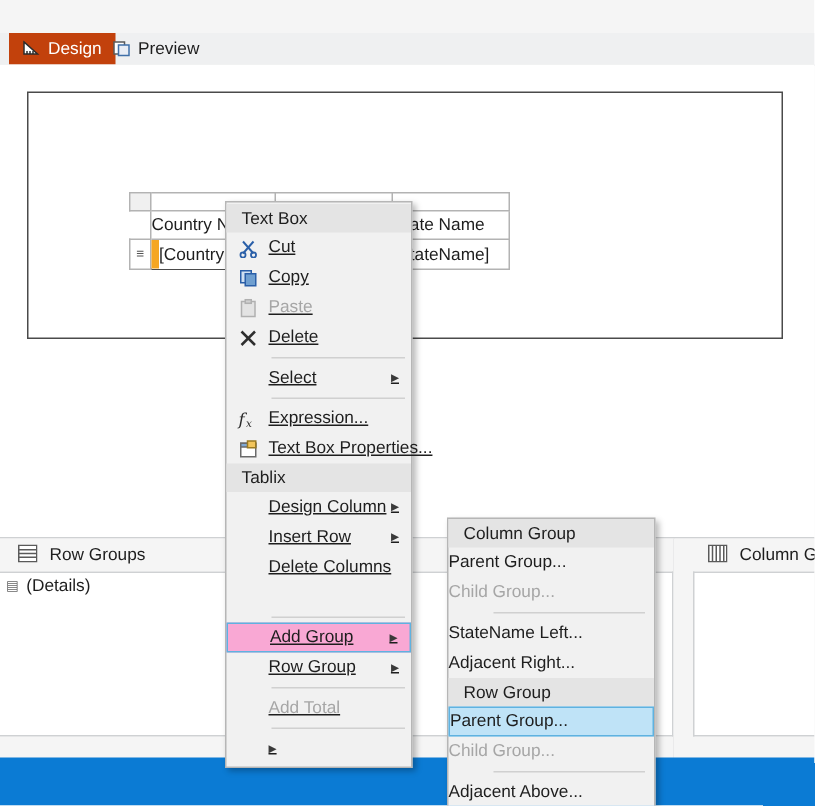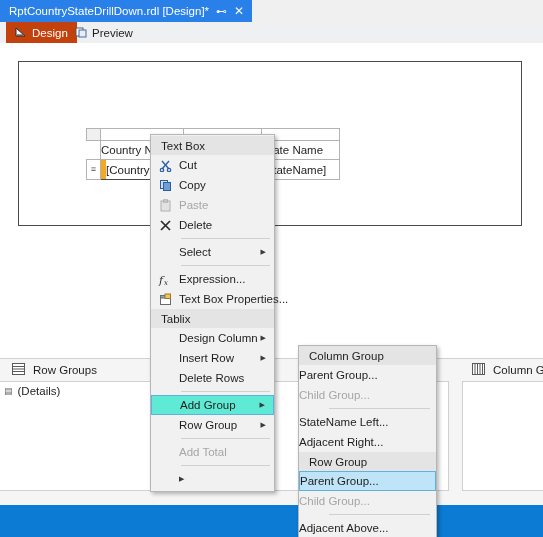--- a/index.html
+++ b/index.html
@@ -124,30 +124,30 @@
   .ctxmenu{
     position:absolute;left:150px;top:134px;width:125px;
     background:#f1f1f1;border:1px solid #b6b6b6;
     box-shadow:2px 2px 4px rgba(0,0,0,.28);
     padding:1px 0 2px 0;box-sizing:border-box;
     z-index:50;
   }
   .mi{
     position:relative;display:flex;align-items:center;
     height:20px;padding:0 6px 0 0;font-size:11.5px;color:#1e1e1e;
-    white-space:nowrap;box-sizing:border-box;
+    white-space:nowrap;box-sizing:border-box;text-decoration:underline;
   }
   .mi .ic{
     width:28px;min-width:28px;height:20px;
     display:flex;align-items:center;justify-content:center;
   }
   .mi .lbl{flex:1;}
   .mi .arrow{font-size:7px;color:#3a3a3a;font-family:"DejaVu Sans",sans-serif;padding-right:2px;}
   .mi.disabled .lbl{color:#a6a6a6;}
-  .mi.hl{background:#5eead4;border:1px solid #5fb2e0;box-sizing:border-box;}
+  .mi.hl{background:#f9a8d4;border:1px solid #5fb2e0;box-sizing:border-box;}
   .mi-section{
     display:flex;align-items:center;height:19px;
     background:#e4e4e4;
     font-size:11.5px;color:#1e1e1e;
     padding-left:10px;font-weight:400;
   }
   .mi-sep{height:1px;background:#d0d0d0;margin:3px 4px 3px 30px;}
 
   
   .submenu{
@@ -164,28 +164,20 @@
   }
   .smi.disabled{color:#a6a6a6;}
   .smi.hl{background:#bfe3f7;border:1px solid #5fb2e0;}
   .smi-sep{height:1px;background:#d0d0d0;margin:3px 6px 3px 30px;}
 </style>
 </head>
 <body>
 
 <div class="app">
 
-  <div class="tabstrip">
-    <div class="tabstrip-fill"></div>
-    <div class="doc-tab">
-      <span>RptCountryStateDrillDown.rdl [Design]*</span>
-      <span class="pin">⊷</span>
-      <span class="close">✕</span>
-    </div>
-  </div>
 
   <div class="modebar">
     <div class="modetab active" style="left:6px;">
       <span class="gl">
         <svg width="12" height="11" viewBox="0 0 12 11" aria-hidden="true">
           <polygon points="1,9 10,9 1,1" fill="#ffffff" stroke="#2c2c2c" stroke-width="1"></polygon>
           <line x1="3" y1="9" x2="3" y2="7" stroke="#2c2c2c" stroke-width="1"></line>
           <line x1="5" y1="9" x2="5" y2="7" stroke="#2c2c2c" stroke-width="1"></line>
           <line x1="7" y1="9" x2="7" y2="7" stroke="#2c2c2c" stroke-width="1"></line>
         </svg>
@@ -377,24 +369,27 @@
       <span class="lbl">Design Column</span>
       <span class="arrow">▶</span>
     </div>
 
     <div class="mi">
       <span class="ic"></span>
       <span class="lbl">Insert Row</span>
       <span class="arrow">▶</span>
     </div>
 
-
-    <div class="mi">
-      <span class="ic"></span>
-      <span class="lbl">Delete Rows</span>
+    <div class="mi">
+      <span class="ic"></span>
+      <span class="lbl">Delete Columns</span>
+    </div>
+
+    <div class="mi">
+      <span class="ic"></span>
     </div>
 
     <div class="mi-sep"></div>
 
     <div class="mi hl">
       <span class="ic"></span>
       <span class="lbl">Add Group</span>
       <span class="arrow">▶</span>
     </div>
 

